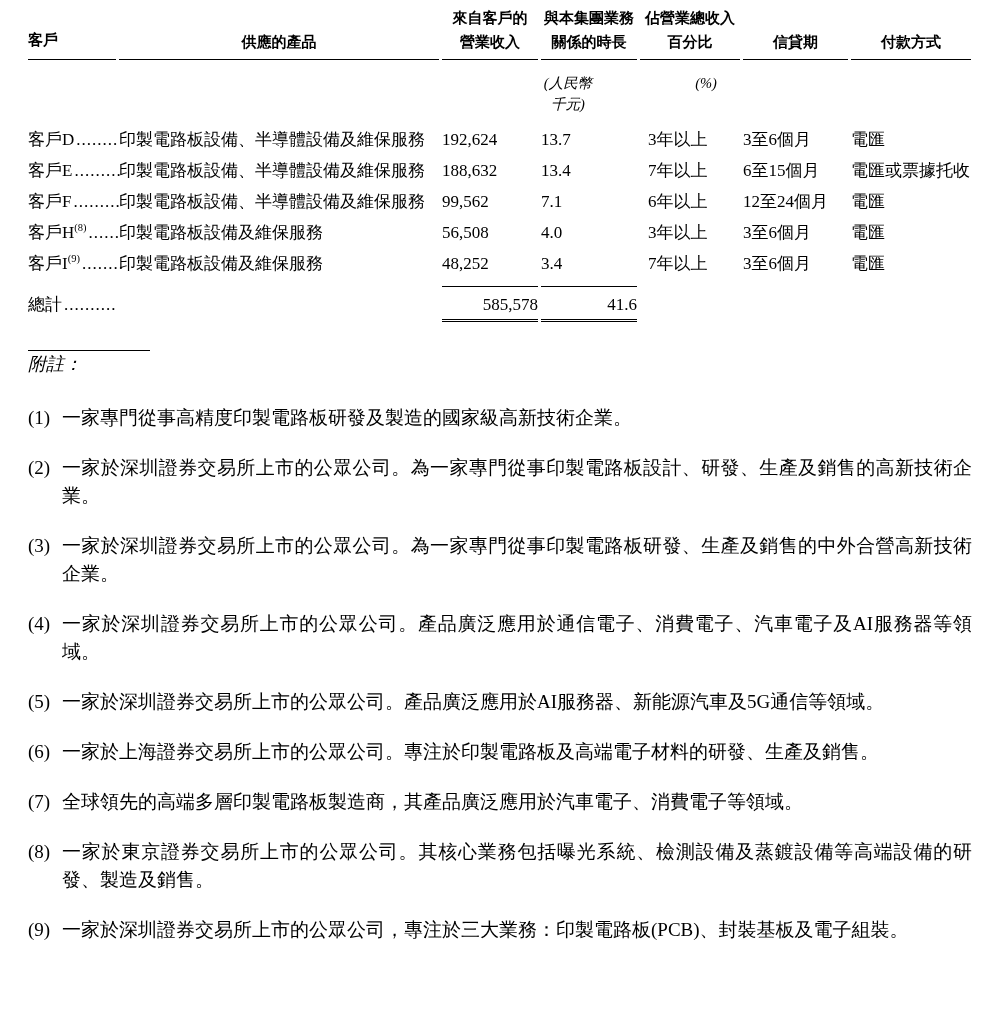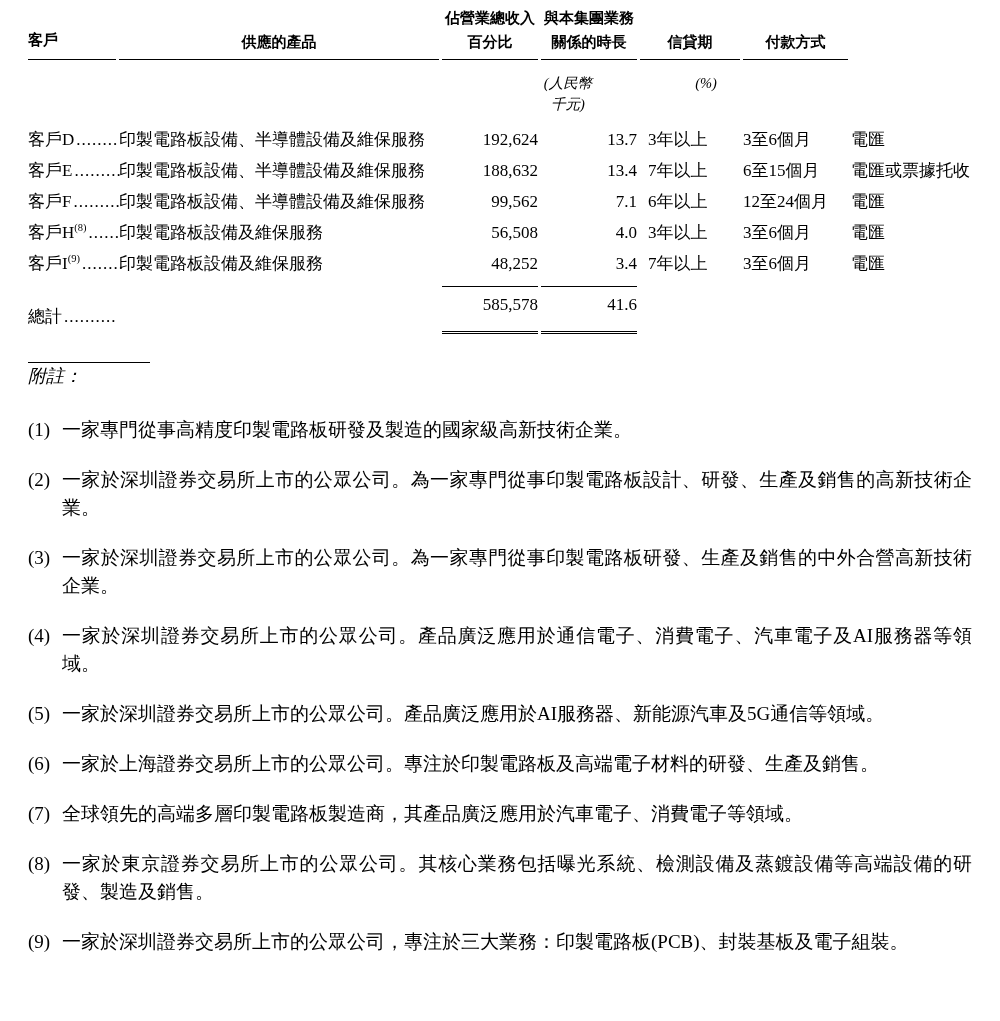--- a/index.html
+++ b/index.html
@@ -43,34 +43,34 @@
     font-size: 14.5px;
     line-height: 21px;
     text-align: center;
     white-space: nowrap;
   }
 
   .t-body { margin-top: 9px; }
   .t-row { font-size: 17px; line-height: 31px; }
   .cell { white-space: nowrap; }
   .c-cust { overflow: visible; }
-  .c-rev, .c-pct { text-align: right; }
+  .c-rev, .c-pct { text-align: left; }
   .c-rel { padding-left: 8px; }
   sup.fn { font-size: 10.5px; vertical-align: super; line-height: 0; }
   .dots { letter-spacing: 1px; margin-left: 2px; }
 
   .t-total { margin-top: 7px; align-items: end; font-weight: normal; }
   .t-total .tlabel { grid-column: 1 / 3; font-size: 17px; line-height: 24px; padding-bottom: 5px; white-space: nowrap; }
   .t-total .num {
     font-size: 17px;
     line-height: 24px;
     text-align: right;
     border-top: 1px solid #000;
     border-bottom: 3px double #000;
-    padding: 6px 0 14px 0;
+    padding: 6px 0 2px 0;
   }
 
   
   .notes-sep {
     width: 122px;
     height: 0;
     border-top: 1px solid #000;
     margin-top: 28px;
   }
   .notes-heading {
@@ -101,26 +101,30 @@
   <div>
 
     <div class="t-grid t-head">
       <div class="th left">
         <div>客戶</div>
       </div>
       <div class="th">
         <div>供應的產品</div>
       </div>
       <div class="th">
+        <div>來自客戶的</div>
+        <div>營業收入</div>
+      </div>
+      <div class="th">
+        <div>與本集團業務</div>
+        <div>關係的時長</div>
+      </div>
+      <div class="th">
         <div>佔營業總收入</div>
         <div>百分比</div>
-      </div>
-      <div class="th">
-        <div>與本集團業務</div>
-        <div>關係的時長</div>
       </div>
       <div class="th">
         <div>信貸期</div>
       </div>
       <div class="th">
         <div>付款方式</div>
       </div>
     </div>
 
     <div class="t-grid t-units">

